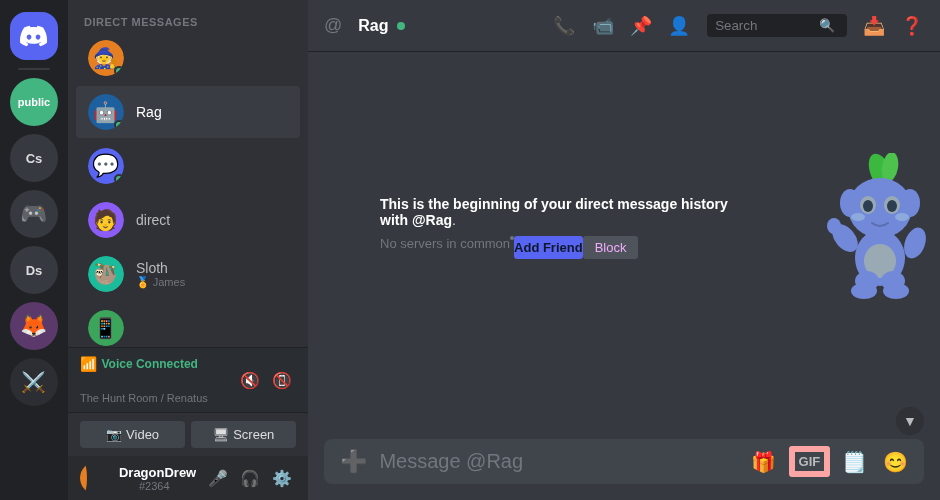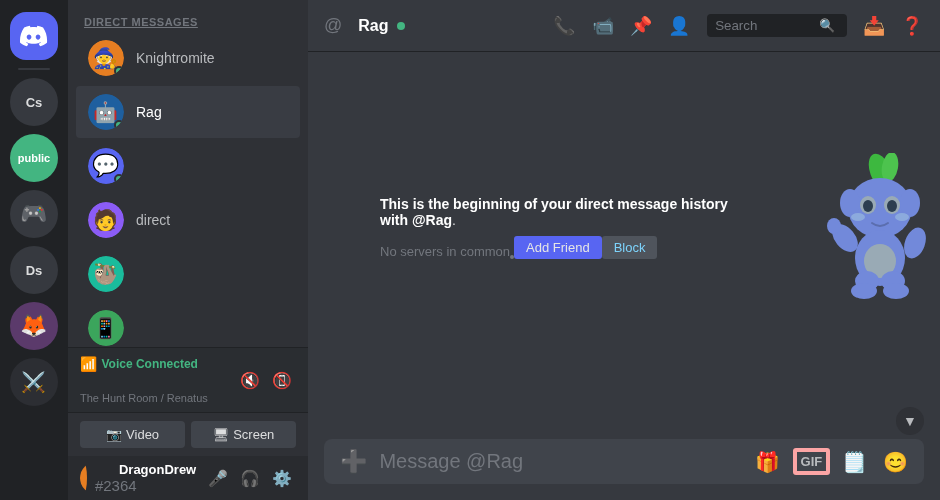--- a/index.html
+++ b/index.html
@@ -168,21 +168,21 @@
       gap: 8px;
     }
     .user-bar-avatar {
       width: 32px;
       height: 32px;
       border-radius: 50%;
       overflow: hidden;
     }
     .user-bar-info { flex: 1; }
     .user-bar-name { font-size: 13px; font-weight: 600; color: #fff; padding-left: 24px; }
-    .user-bar-tag { font-size: 15px; color: #72767d; }
+    .user-bar-tag { font-size: 11px; color: #72767d; margin-left: 44px; }
     .user-bar-actions {
       display: flex;
       gap: 4px;
     }
     .user-bar-btn {
       background: transparent;
       border: none;
       color: #b9bbbe;
       cursor: pointer;
       font-size: 16px;
@@ -290,44 +290,44 @@
       padding: 16px 72px;
     }
     .chat-beginning-text {
       color: #dcddde;
       font-size: 14px;
       margin-bottom: 8px;
     }
     .chat-beginning-text span { color: #fff; font-weight: 600; }
     .no-servers {
       display: flex;
-      align-items: flex-end;
+      align-items: flex-start;
       gap: 0;
       color: #72767d;
       font-size: 13px;
     }
     .no-servers-dot {
       width: 4px;
       height: 4px;
       background: #72767d;
       border-radius: 50%;
     }
     .add-friend-btn {
       background: #5865f2;
-      color: #e5e5e5;
+      color: #0f172a;
       border: none;
       border-radius: 3px;
-      padding: 4px 12px;
+      padding: 4px 0;
       cursor: pointer;
       font-size: 13px;
-      font-weight: 400;
+      font-weight: 700;
     }
     .block-btn {
       background: #4f545c;
-      color: #7dd3fc;
+      color: #f0abfc;
       border: none;
       border-radius: 3px;
       padding: 4px 12px;
       cursor: pointer;
       font-size: 13px;
       font-weight: 500;
     }
 
     .mascot-area {
       display: flex;
@@ -421,41 +421,40 @@
     .av-orange { background: #e67e22; }
     .av-teal { background: #1abc9c; }
 
     .dm-header-section {
       padding: 8px 16px 4px;
       font-size: 11px;
       color: #72767d;
       font-weight: 700;
       text-transform: uppercase;
       letter-spacing: 0.5px;
-      text-decoration: underline;
     }
   </style>
 </head>
 <body>
 
 <div class="server-sidebar">
   <div class="server-icon server-icon-discord active">
     <svg width="28" height="28" viewBox="0 0 28 28" fill="white" xmlns="http://www.w3.org/2000/svg">
       <path d="M23.0565 5.42C21.2958 4.61333 19.4028 4.02 17.428 3.68C17.1921 4.10667 16.9165 4.68 16.7215 5.14667C14.6234 4.82667 12.5436 4.82667 10.4822 5.14667C10.2872 4.68 10.0116 4.10667 9.77572 3.68C7.79089 4.02 5.89789 4.61333 4.13722 5.42C0.595559 10.6267 -0.365107 15.7 0.115226 20.7C2.45789 22.4467 4.72456 23.4933 6.95389 24.18C7.51389 23.4267 8.01522 22.62 8.44856 21.7667C7.64189 21.4667 6.87189 21.0933 6.14856 20.66C6.34356 20.52 6.53456 20.3733 6.71856 20.2333C11.1532 22.3133 16.0065 22.3133 20.3832 20.2333C20.5672 20.3733 20.7582 20.52 20.9532 20.66C20.2299 21.0933 19.4599 21.4667 18.6532 21.7667C19.0865 22.62 19.5879 23.4267 20.1479 24.18C22.3772 23.4933 24.6439 22.4467 26.9865 20.7C27.5399 14.9267 26.0399 9.89333 23.0565 5.42ZM9.05389 17.6533C7.76189 17.6533 6.70256 16.4867 6.70256 15.06C6.70256 13.6333 7.73922 12.4667 9.05389 12.4667C10.3686 12.4667 11.4279 13.6333 11.4052 15.06C11.4052 16.4867 10.3686 17.6533 9.05389 17.6533ZM18.0479 17.6533C16.7559 17.6533 15.6965 16.4867 15.6965 15.06C15.6965 13.6333 16.7332 12.4667 18.0479 12.4667C19.3626 12.4667 20.4219 13.6333 20.3992 15.06C20.3992 16.4867 19.3626 17.6533 18.0479 17.6533Z"></path>
     </svg>
   </div>
 
   <div class="server-divider"></div>
 
+  <div class="server-icon-text" style="background:#43b581; border-radius:50%; color:white; font-size:11px; font-weight:700;">
+    <span>public</span>
+  </div>
+
   <div class="server-icon-text" style="background:#36393f; border-radius:50%;">
     <span>Cs</span>
-  </div>
-
-  <div class="server-icon-text" style="background:#43b581; border-radius:50%; color:white; font-size:11px; font-weight:700;">
-    <span>public</span>
   </div>
 
   <div class="server-icon" style="background:#36393f; font-size:22px; border-radius:50%;">
     <span>🎮</span>
   </div>
 
   <div class="server-icon-text" style="background:#36393f; border-radius:50%;">
     <span>Ds</span>
   </div>
 
@@ -472,21 +471,20 @@
   <div class="dm-list">
     <div class="dm-header-section">
       <span>DIRECT MESSAGES</span>
     </div>
 
     <div class="dm-item">
       <div class="dm-avatar">
         <div class="dm-avatar-img av-orange" style="font-size:20px;">🧙</div>
         <div class="online-dot"></div>
       </div>
-      <span class="dm-name">Knightromite</span>
 
     </div>
 
     <div class="dm-item active">
       <div class="dm-avatar">
         <div class="dm-avatar-img" style="background:#1e5f9f; font-size:20px;">🤖</div>
         <div class="online-dot"></div>
       </div>
       <span class="dm-name" style="color:#fff;">Rag</span>
 
@@ -504,20 +502,24 @@
       <div class="dm-avatar">
         <div class="dm-avatar-img av-purple" style="font-size:20px;">🧑</div>
       </div>
       <span class="dm-name">direct</span>
 
     </div>
 
     <div class="dm-item">
       <div class="dm-avatar">
         <div class="dm-avatar-img av-teal" style="font-size:20px;">🦥</div>
+      </div>
+      <div style="flex:1;">
+        <div class="dm-name">Sloth</div>
+        <div class="dm-sub">🏅 James</div>
       </div>
 
     </div>
 
     <div class="dm-item">
       <div class="dm-avatar">
         <div class="dm-avatar-img av-green" style="font-size:20px;">📱</div>
       </div>
 
     </div>
@@ -648,19 +650,19 @@
   <div class="scroll-to-present">
     <button class="scroll-btn">▼</button>
   </div>
 
   <div class="chat-input-area">
     <div class="chat-input-wrapper">
       <button class="chat-input-add">➕</button>
       <input class="chat-input" type="text" placeholder="Message @Rag" style="">
       <div class="chat-input-actions">
         <button class="chat-action-btn" title="Send a Gift">🎁</button>
-        <button class="chat-action-btn" title="Send a GIF" style="font-size:13px; font-weight:700; color:#b9bbbe; border:4px solid #fca5a5; border-radius:3px; padding:2px 4px;">GIF</button>
+        <button class="chat-action-btn" title="Send a GIF" style="font-size:13px; font-weight:700; color:#b9bbbe; border:6px solid #fca5a5; border-radius:3px; padding:2px 4px;">GIF</button>
         <button class="chat-action-btn" title="Send a Sticker">🗒️</button>
         <button class="chat-action-btn" title="Select Emoji">😊</button>
       </div>
     </div>
   </div>
 </div>
 
 </body></html>

